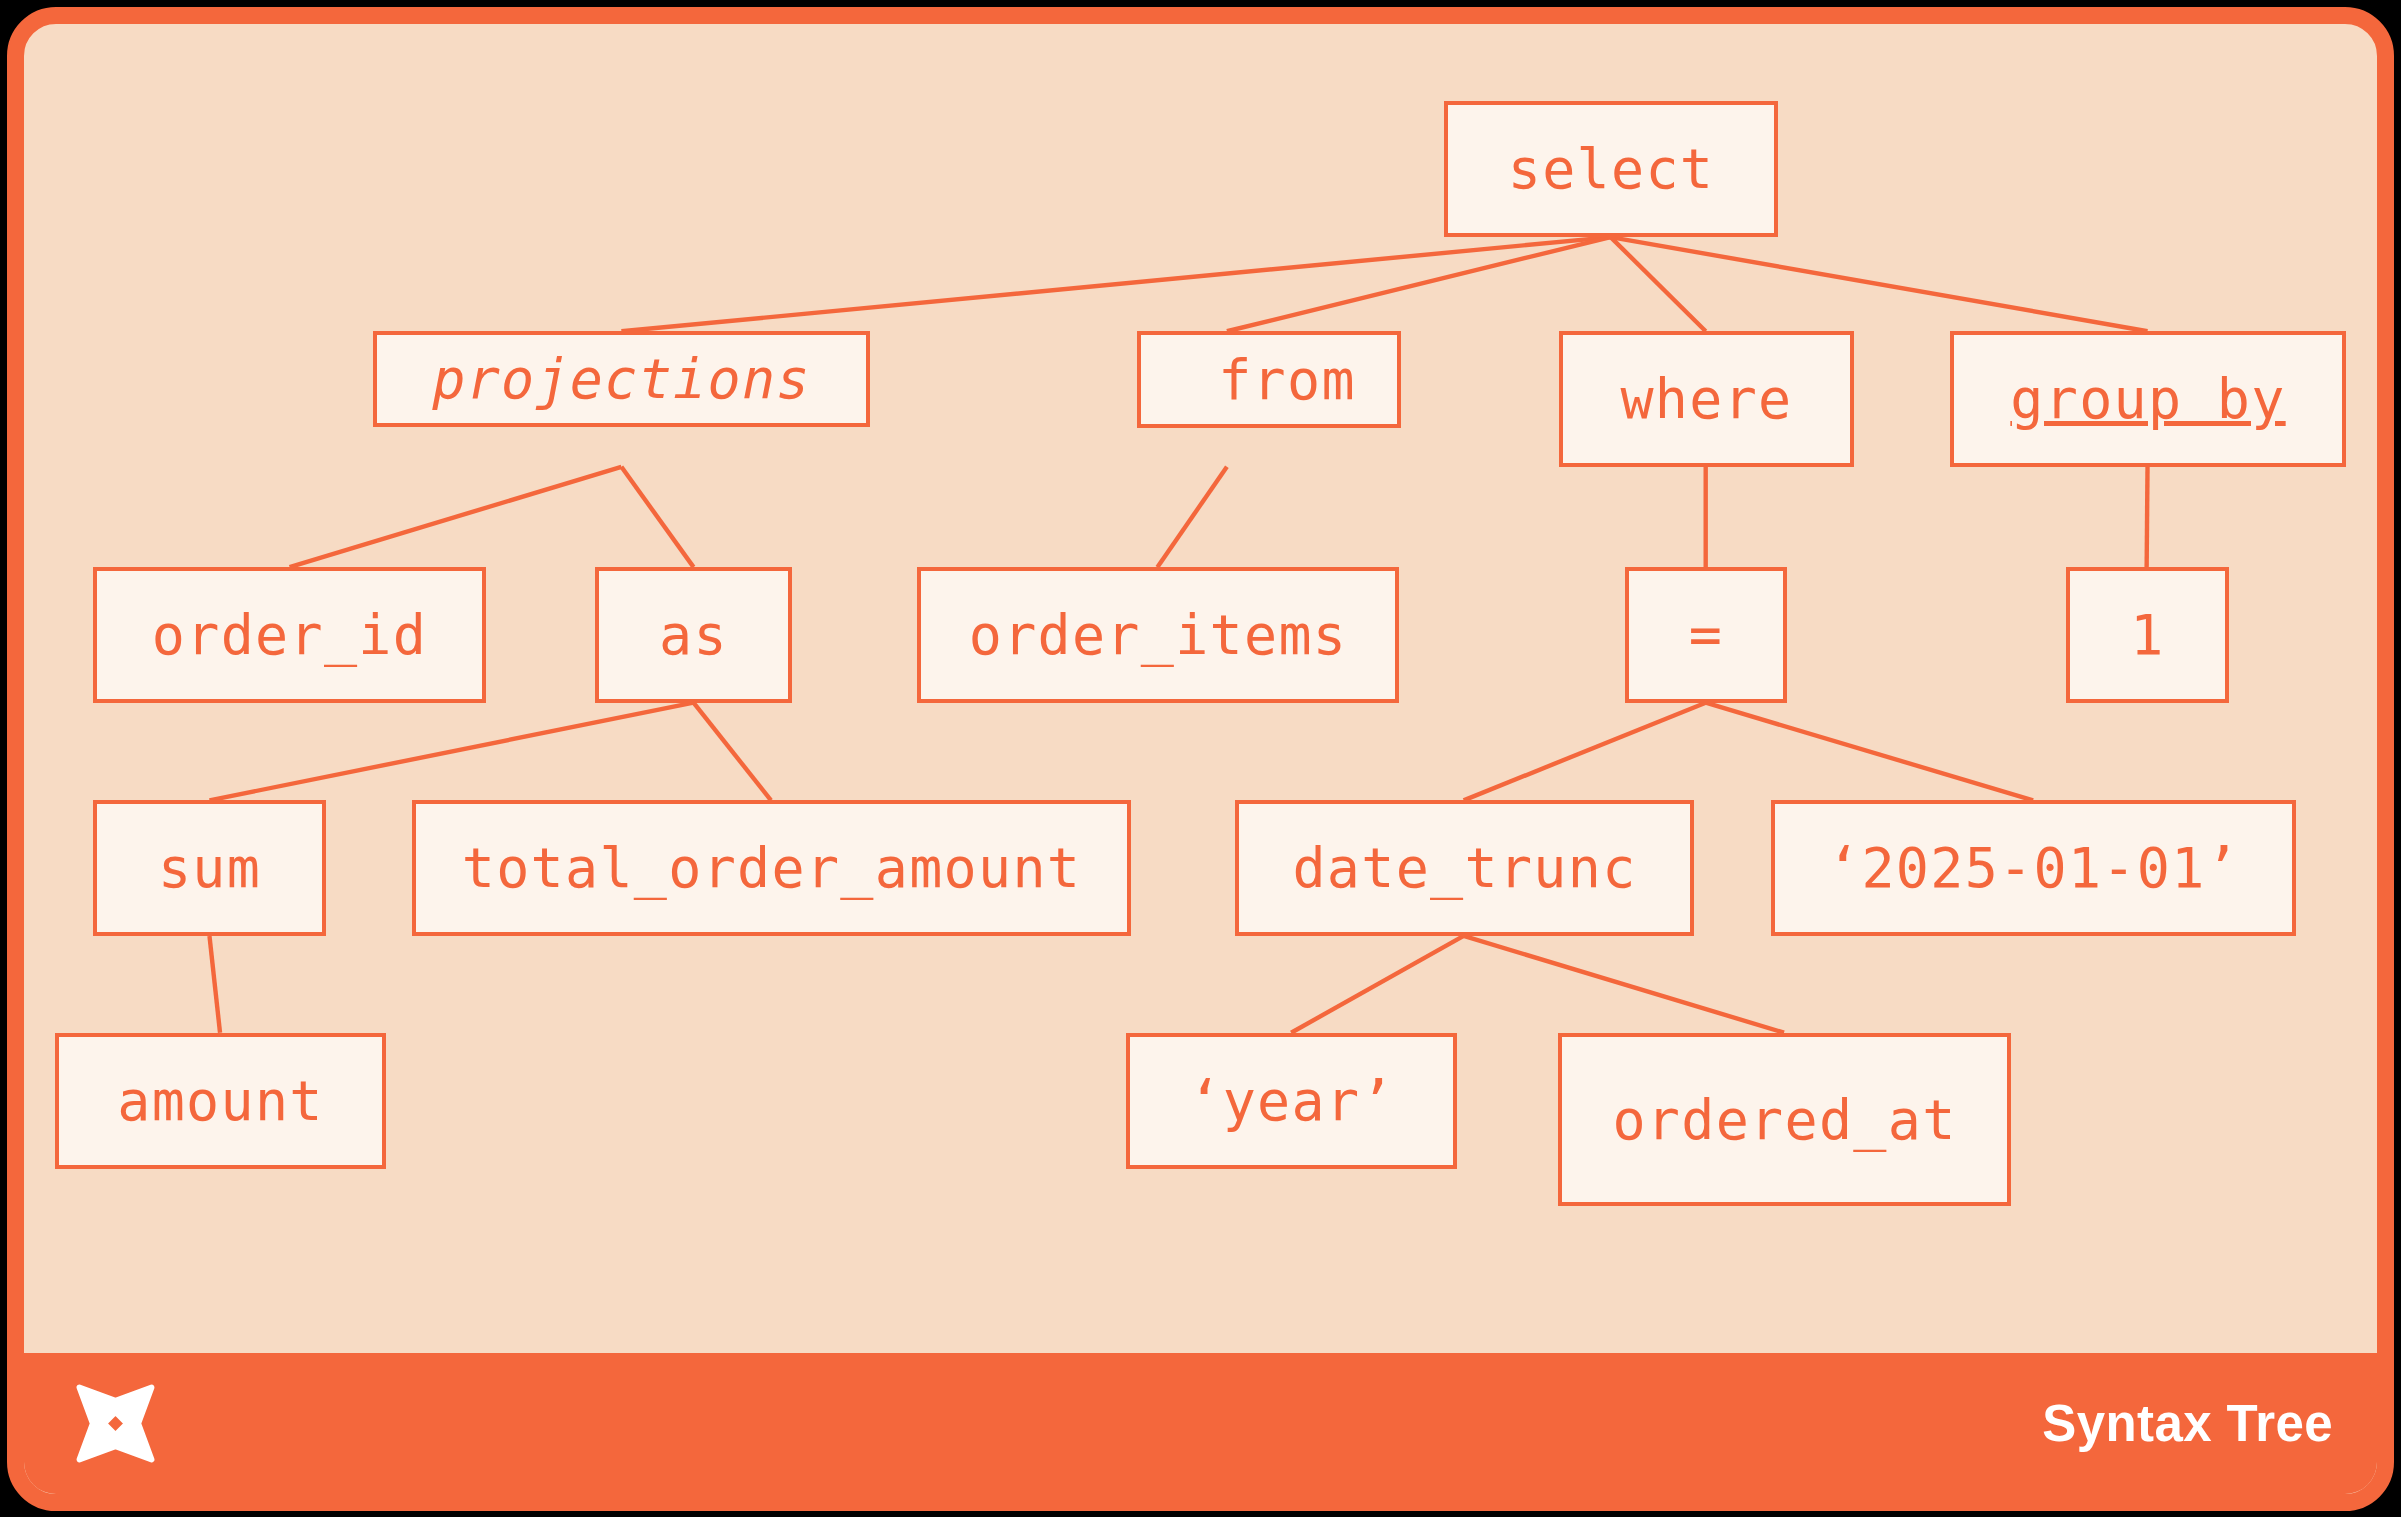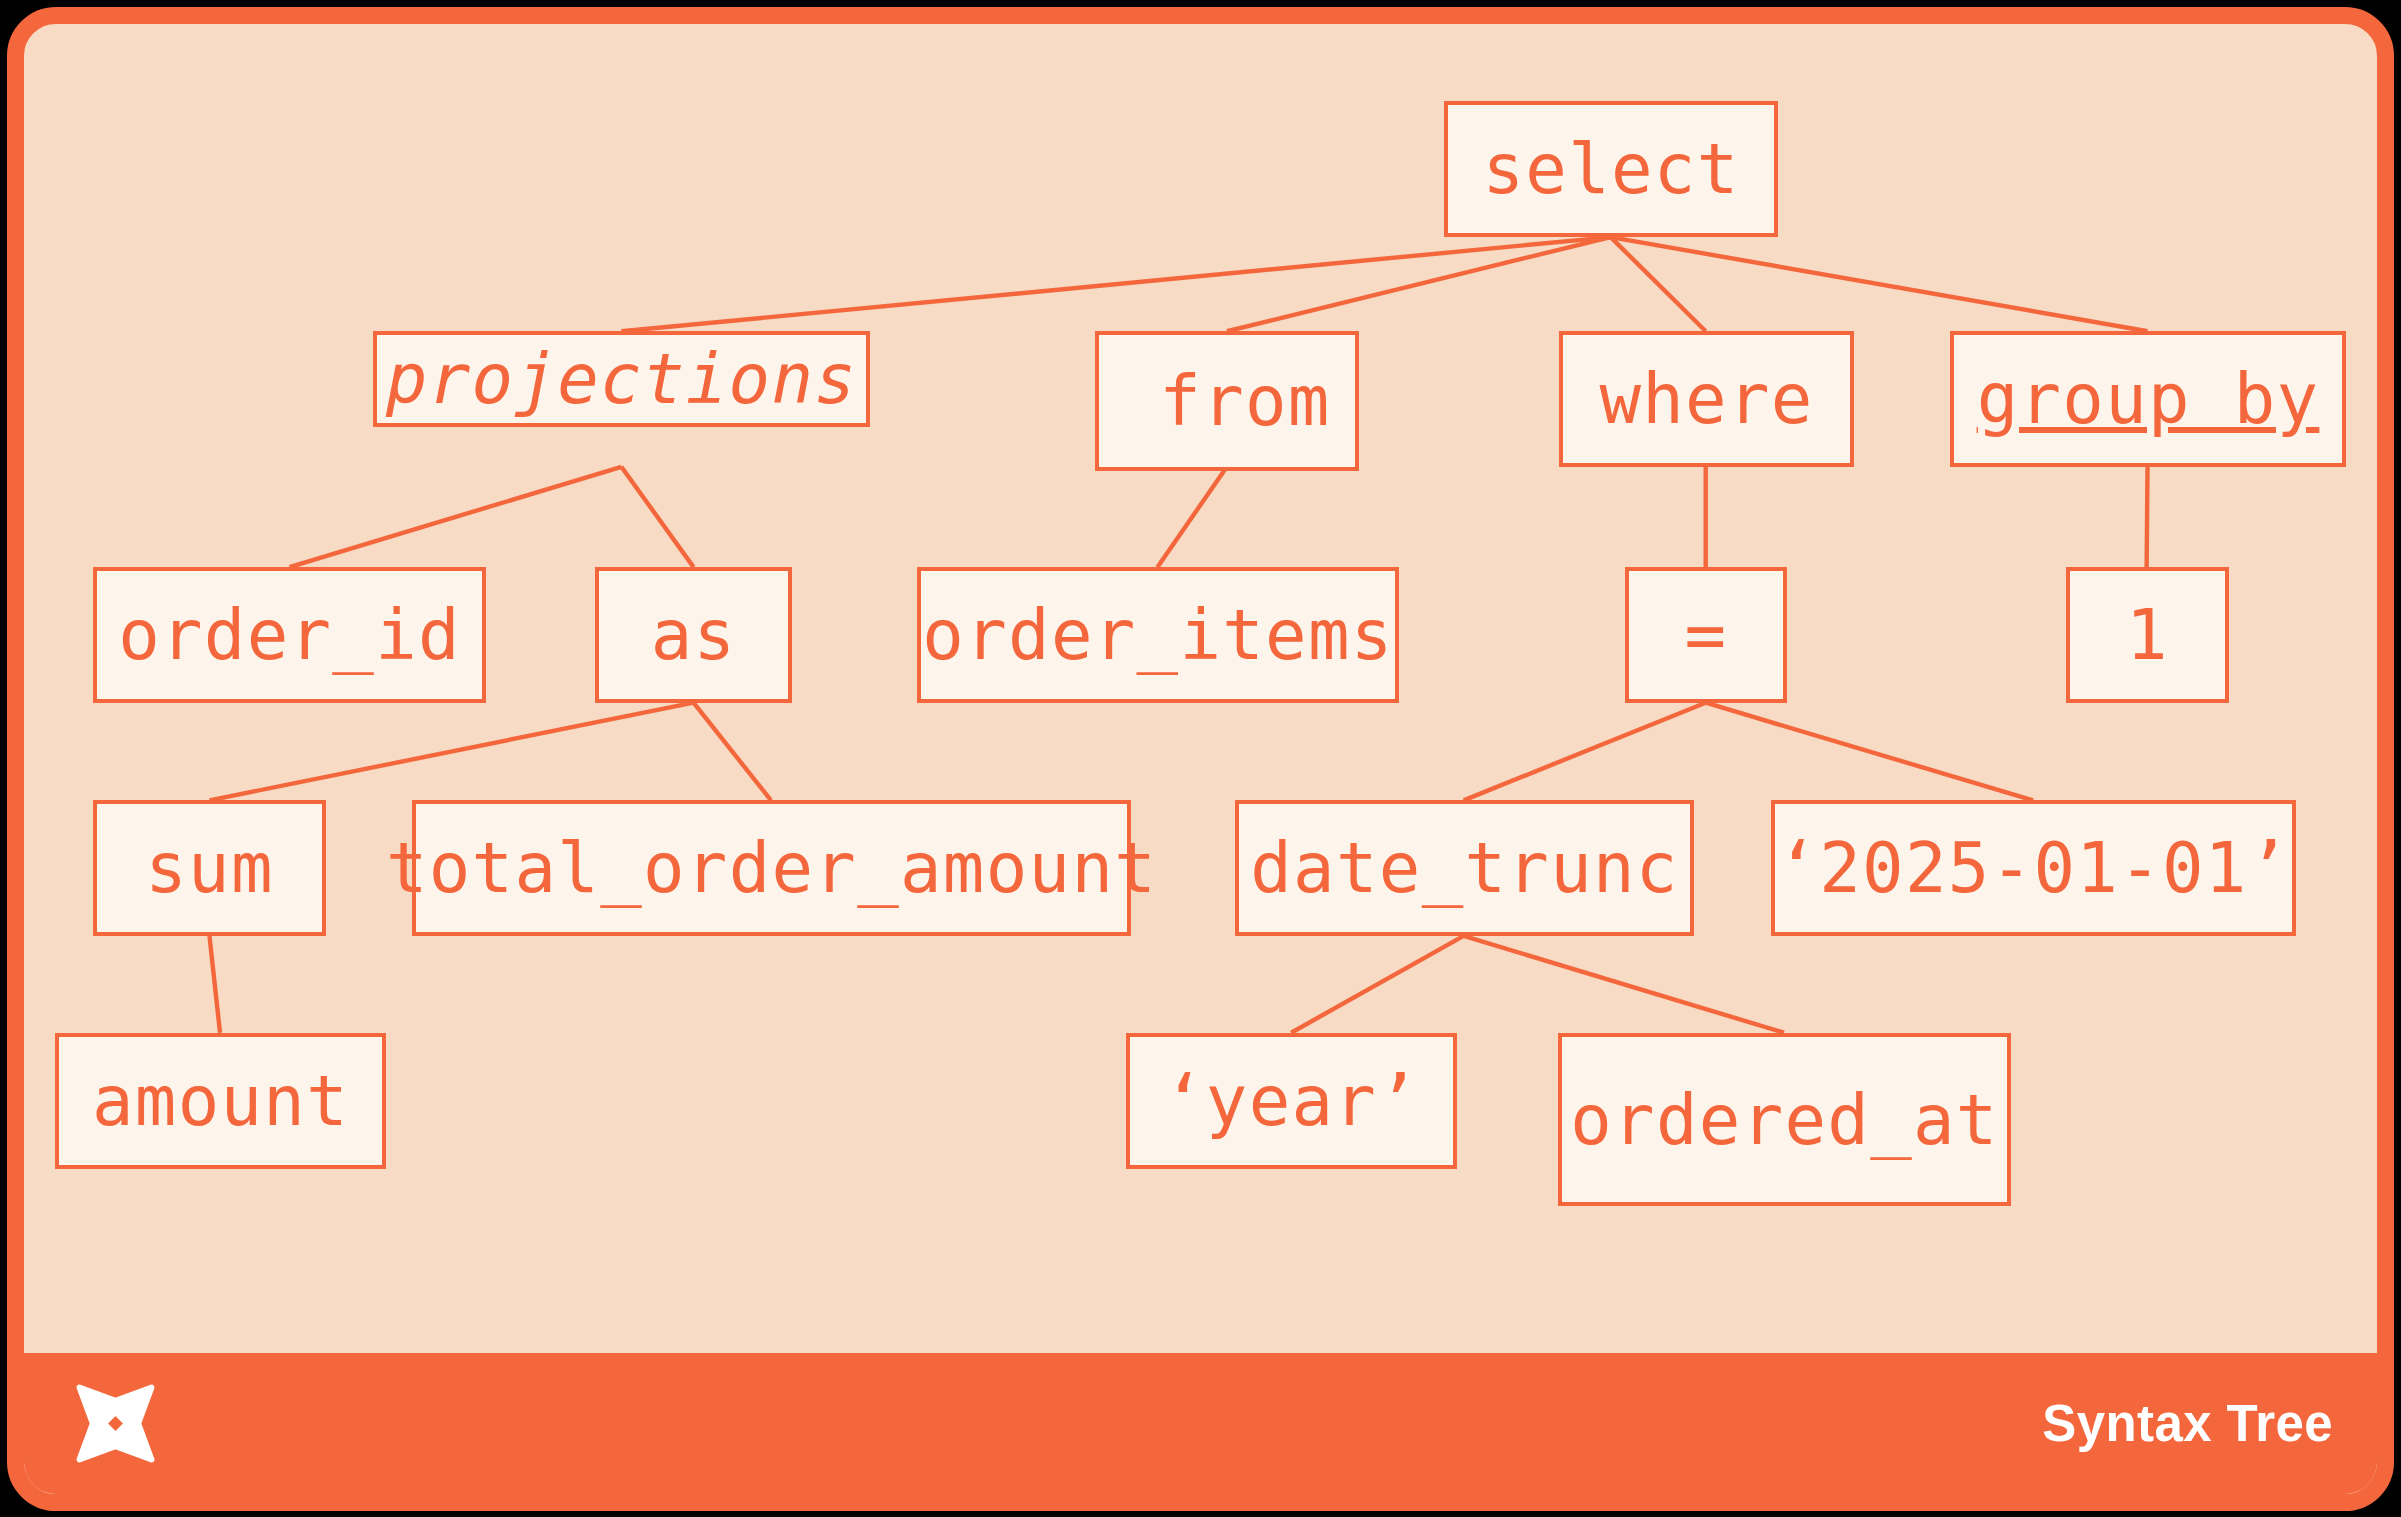--- a/index.html
+++ b/index.html
@@ -41,21 +41,21 @@
   .logo{width:95px;height:95px;display:block;}
   .stage{position:absolute;inset:0;pointer-events:none;}
   .edges{position:absolute;left:0;top:0;}
   .edges line{stroke:var(--accent);stroke-width:5;}
   .node{
     position:absolute;
     display:flex;align-items:center;justify-content:center;
     background:var(--node-fill);
     border:4.4px solid var(--accent);
     color:var(--accent);
-    font-size:69px;
+    font-size:55px;
     letter-spacing:1.3px;
     white-space:nowrap;
   }
 </style>
 </head>
 <body>
 
 <div class="screen">
 
   <div class="card">
@@ -82,21 +82,21 @@
         <line x1="788" y1="798" x2="876" y2="909"></line>
         <line x1="1938" y1="798" x2="1663" y2="909"></line>
         <line x1="1938" y1="798" x2="2310" y2="909"></line>
         <line x1="238" y1="1063" x2="250" y2="1173"></line>
         <line x1="1663" y1="1063" x2="1467" y2="1173"></line>
         <line x1="1663" y1="1063" x2="2027" y2="1173"></line>
       </svg>
 
   <div class="node" style="left: 1444px; top: 101px; width: 334px; height: 136px;">select</div>
       <div class="node" style="left: 373px; top: 331px; width: 497px; height: 96px; font-style: italic;">projections</div>
-      <div class="node" style="left: 1095px; top: 331px; width: 264px; height: 140px; padding-left: 36px;">from</div>
+      <div class="node" style="left: 1137px; top: 331px; width: 264px; height: 97px; padding-left: 36px;">from</div>
       <div class="node" style="left: 1559px; top: 331px; width: 295px; height: 136px;">where</div>
       <div class="node" style="left: 1950px; top: 331px; width: 396px; height: 136px; text-decoration: underline;">group by</div>
       <div class="node" style="left: 93px; top: 567px; width: 393px; height: 136px;">order_id</div>
       <div class="node" style="left: 595px; top: 567px; width: 197px; height: 136px;">as</div>
       <div class="node" style="left: 917px; top: 567px; width: 482px; height: 136px;">order_items</div>
       <div class="node" style="left: 1625px; top: 567px; width: 162px; height: 136px;">=</div>
       <div class="node" style="left: 2066px; top: 567px; width: 163px; height: 136px;">1</div>
       <div class="node" style="left: 93px; top: 800px; width: 233px; height: 136px;">sum</div>
       <div class="node" style="left: 412px; top: 800px; width: 719px; height: 136px;">total_order_amount</div>
       <div class="node" style="left: 1235px; top: 800px; width: 459px; height: 136px;">date_trunc</div>

